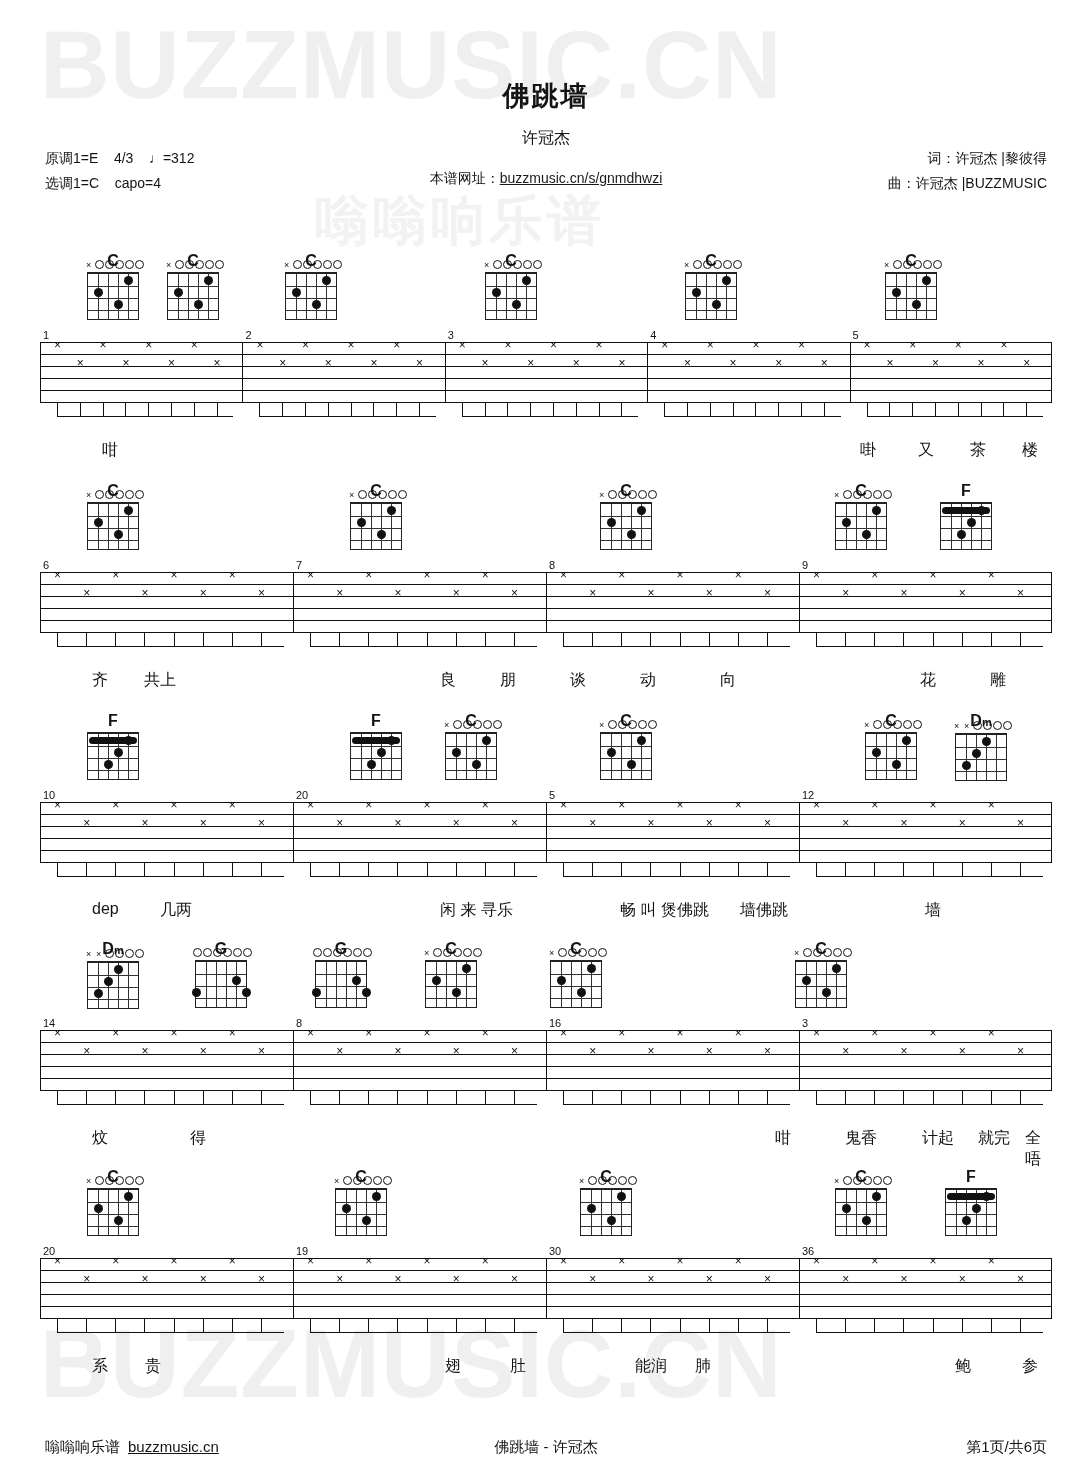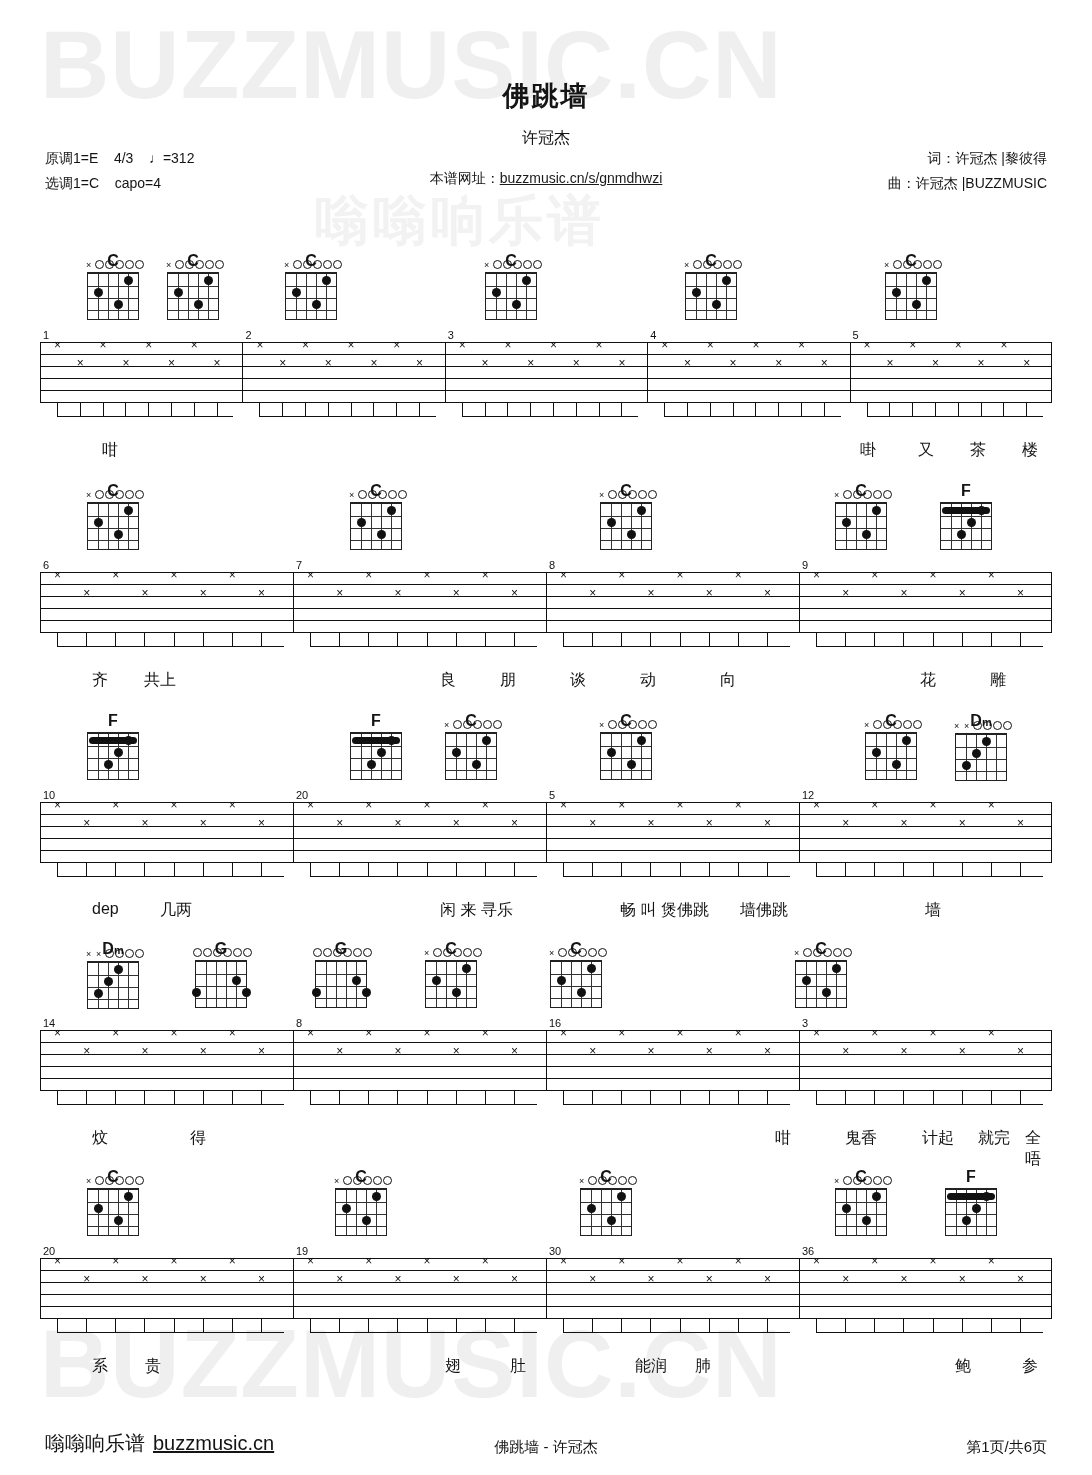--- a/index.html
+++ b/index.html
@@ -47,21 +47,21 @@
   .grid{position:relative;width:52px;height:48px;margin:2px auto 0;border:1px solid #222;border-top:2px solid #222;box-sizing:border-box;}
   .grid .v{position:absolute;top:0;bottom:0;width:1px;background:#333;}
   .grid .h{position:absolute;left:0;right:0;height:1px;background:#333;}
   .dot{position:absolute;width:9px;height:9px;border-radius:50%;background:#111;}
   .mark{position:absolute;top:-13px;font-size:9px;line-height:9px;color:#111;}
   .omk{position:absolute;top:-14px;width:7px;height:7px;border:1px solid #111;border-radius:50%;}
   .strum{position:absolute;font-size:12px;color:#111;}
   .stem{position:absolute;width:1px;background:#111;}
   .beam{position:absolute;height:1px;background:#111;}
   .lyric{position:absolute;font-size:16px;}
-  .footer-left{position:absolute;bottom:18px;left:45px;font-size:20px;}
+  .footer-left{position:absolute;bottom:18px;left:45px;font-size:15px;}
   .footer-left .dom{text-decoration:underline;margin-left:8px;}
   .footer-mid{position:absolute;bottom:18px;left:0;width:1092px;text-align:center;font-size:15px;}
   .footer-right{position:absolute;bottom:18px;right:45px;font-size:15px;}
 </style>
 </head>
 <body>
 
 <div class="wm wm-top">BUZZMUSIC.CN</div>
 <div class="wm wm-mid">嗡嗡响乐谱</div>
 <div class="wm wm-bottom">BUZZMUSIC.CN</div>

